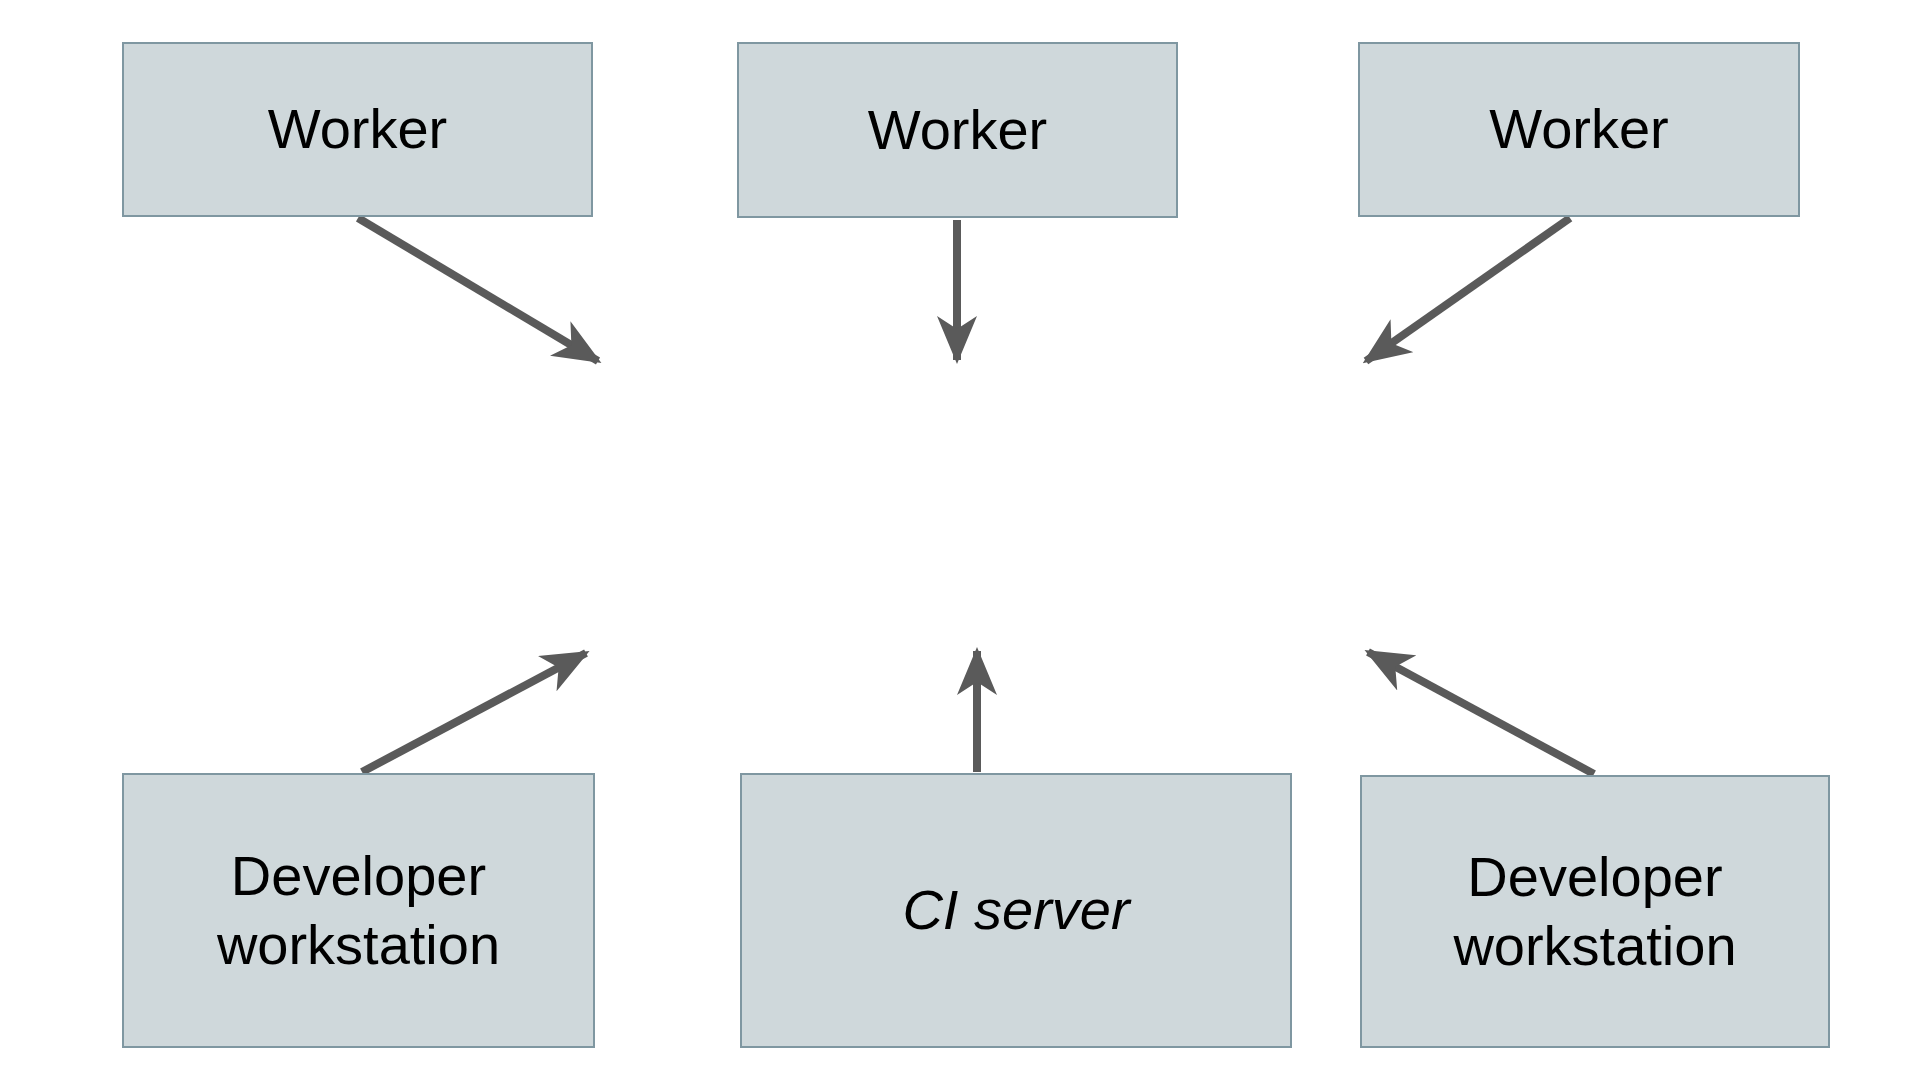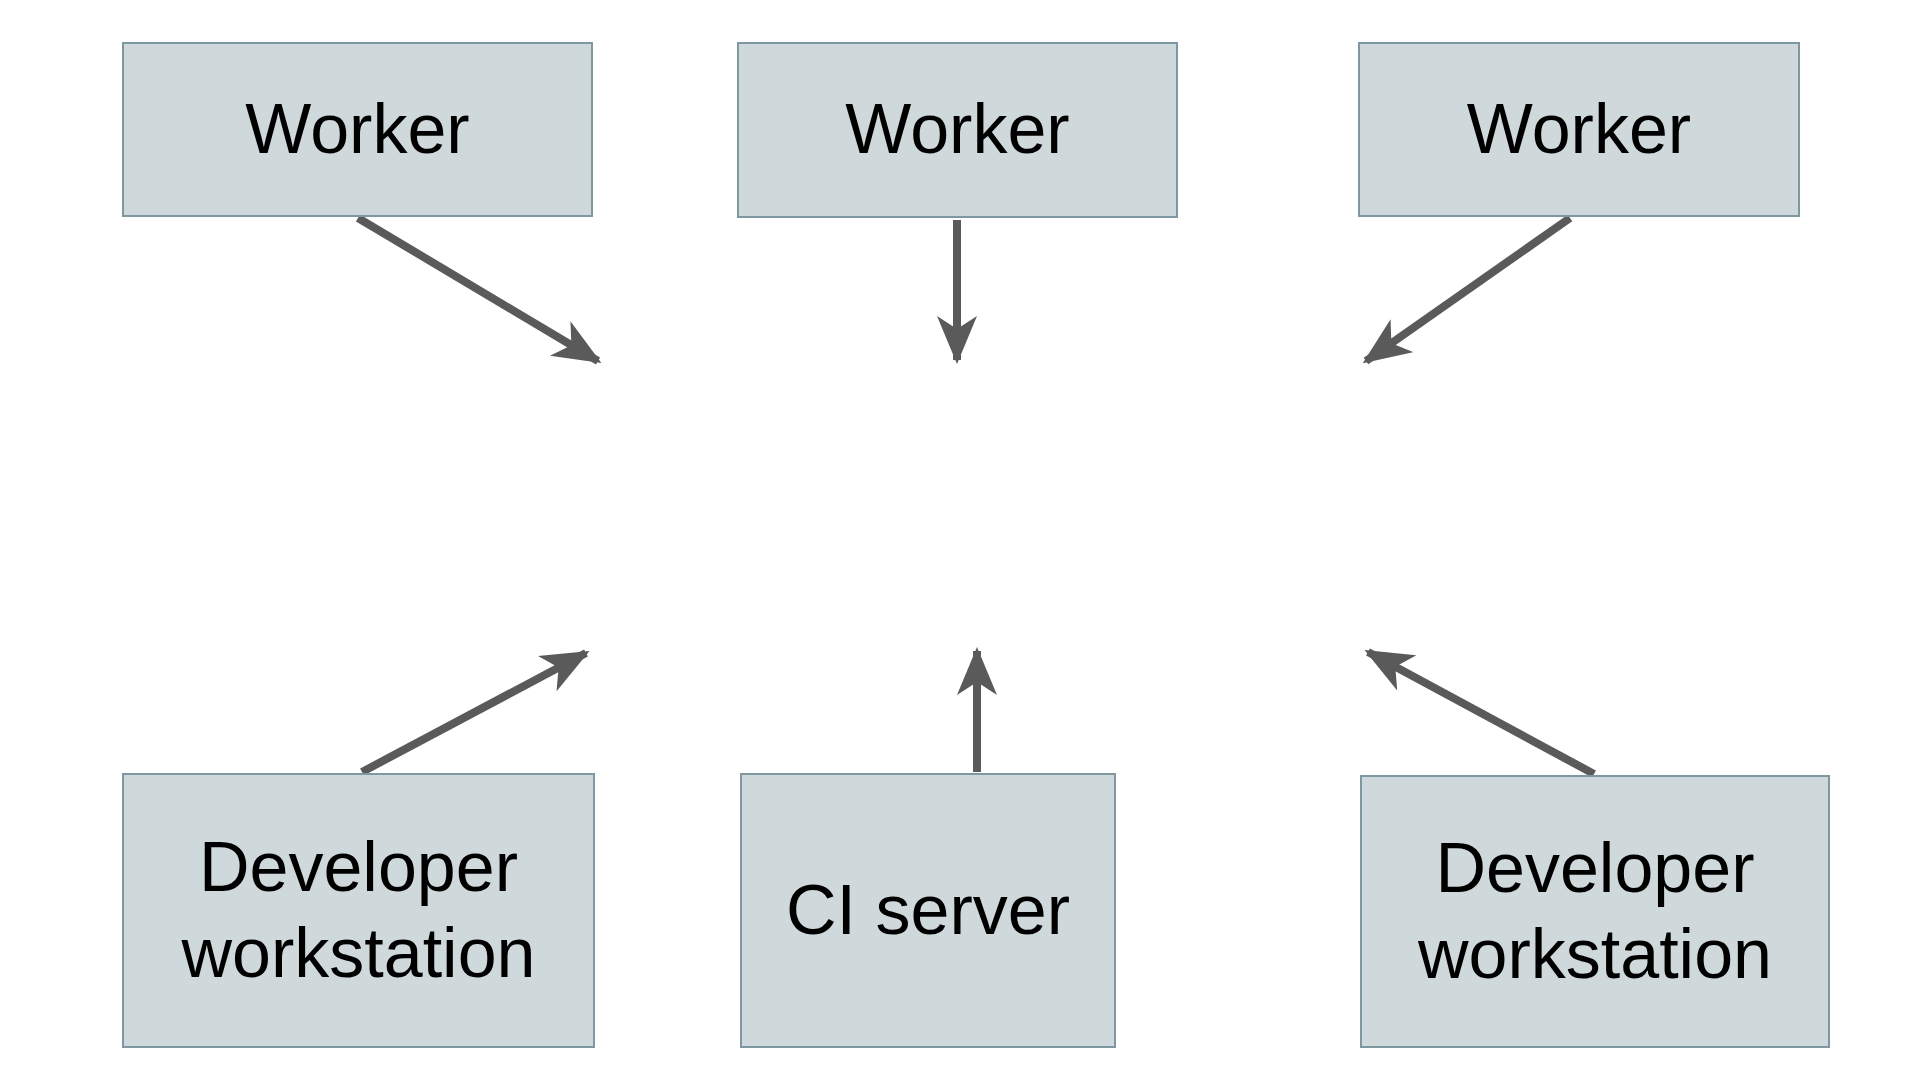--- a/index.html
+++ b/index.html
@@ -25,30 +25,30 @@
   .node {
     position: absolute;
     box-sizing: border-box;
     background: var(--node-fill);
     border: 2px solid var(--node-border);
     display: flex;
     align-items: center;
     justify-content: center;
     text-align: center;
     color: var(--text);
-    font-size: 70px;
+    font-size: 56px;
     line-height: 1.22;
     padding: 0 0;
   }
   #node-worker-1        { left: 122px;  top: 42px;  width: 471px; height: 175px; }
   #node-worker-2        { left: 737px;  top: 42px;  width: 441px; height: 176px; }
   #node-worker-3        { left: 1358px; top: 42px;  width: 442px; height: 175px; }
   #node-build-master    { left: 593px;  top: 369px; width: 765px; height: 274px; }
   #node-dev-left        { left: 122px;  top: 773px; width: 473px; height: 275px; }
-  #node-ci-server       { left: 740px;  top: 773px; width: 376px; height: 275px; }
+  #node-ci-server       { left: 740px;  top: 773px; width: 552px; height: 275px; font-style: italic; }
   #node-dev-right       { left: 1360px; top: 775px; width: 470px; height: 273px; }
   .arrows-layer {
     position: absolute;
     left: 0; top: 0;
     width: 1910px;
     height: 1090px;
     pointer-events: none;
   }
   .arrows-layer line {
     stroke: var(--arrow);

